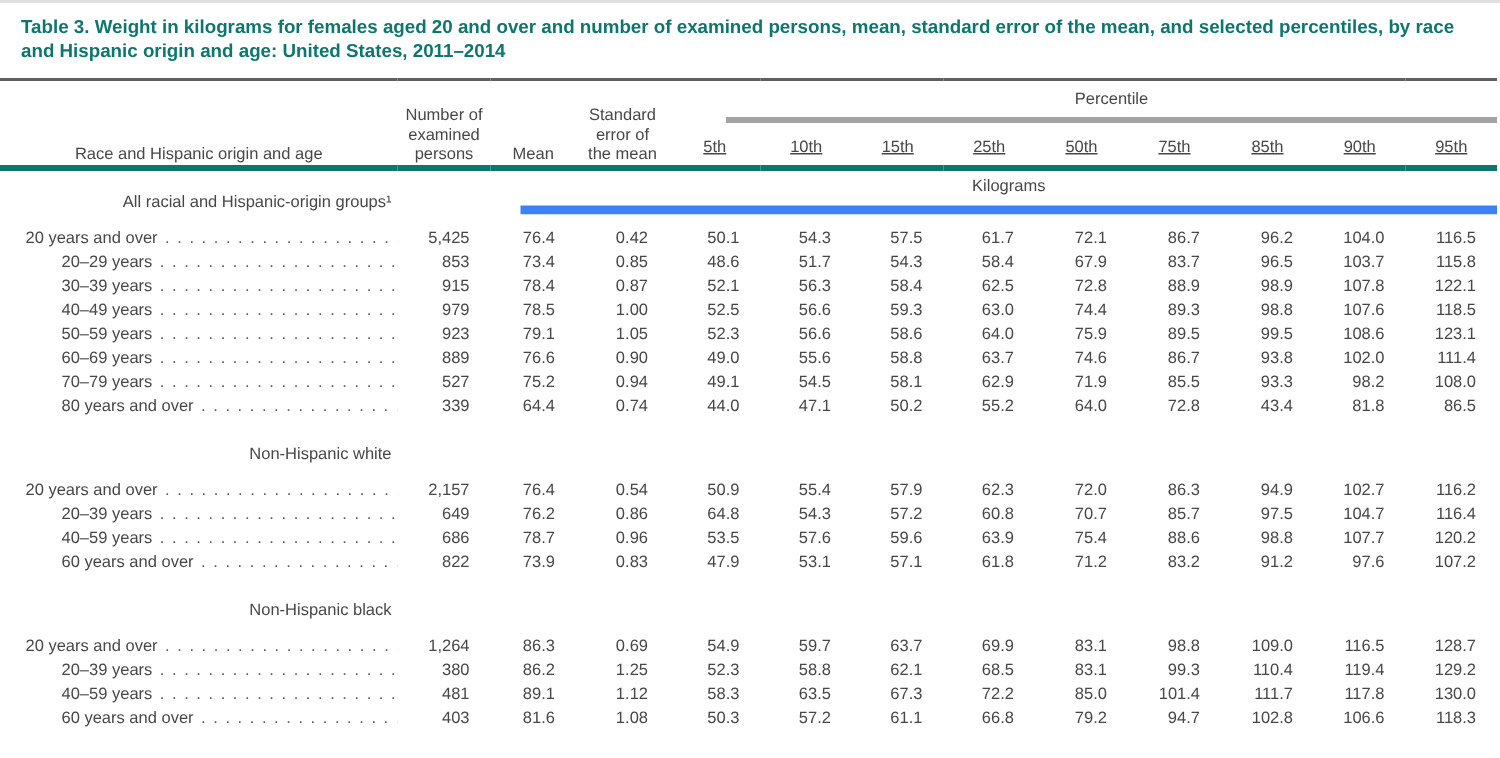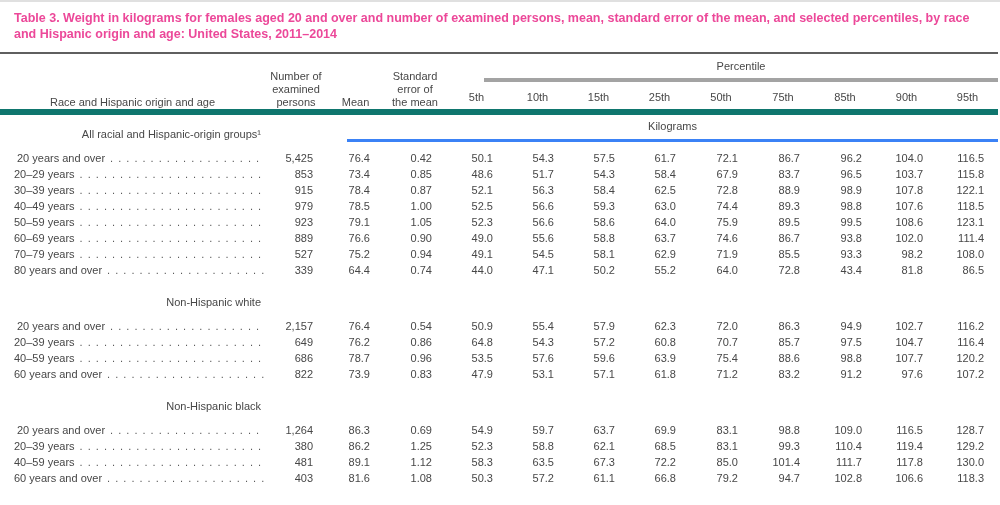--- a/index.html
+++ b/index.html
@@ -8,21 +8,21 @@
     background: #ffffff;
     font-family: "Liberation Sans", "DejaVu Sans", sans-serif;
     color: #474747;
     border-top: 2px solid #e0e0e0;
   }
   .page { padding: 8px 0 0 14px; }
   .title {
     font-size: 12.5px;
     line-height: 16px;
     font-weight: bold;
-    color: #ec4899;
+    color: #0f766e;
     max-width: 960px;
     margin-bottom: 10px;
   }
   table {
     border-collapse: collapse;
     table-layout: fixed;
     width: 998px;
     margin-left: -14px;
     border-top: 2px solid #5f5f5f;
   }
@@ -40,48 +40,49 @@
   .pct-inner {
     margin-left: 38px;
     padding: 6px 0 5px 0;
     border-bottom: 4px solid #a3a3a3;
     text-align: center;
   }
   tr.pct-row th {
     height: 30px;
     vertical-align: middle;
     padding-top: 4px;
-  }
-  thead tr.pct-row th, thead th.rs { border-bottom: 6px solid #0f766e; }
+    text-decoration: underline;
+  }
+  thead tr.pct-row th, thead th.rs { border-bottom: 4px solid #0f766e; }
 
   
   td.num { text-align: right; padding-right: 14px; height: 16px; }
   td.stub { height: 16px; }
   .stub-flex { display: flex; align-items: baseline; padding-left: 17px; }
-  .stub-flex.ind { padding-left: 14px; }
+  .stub-flex.ind { padding-left: 41px; }
   .row-label { white-space: nowrap; }
   .dots {
     flex: 1;
     overflow: hidden;
     white-space: nowrap;
     margin-left: 5px;
     padding-right: 6px;
     color: #5a5a5a;
   }
   .dots::after {
     content: ". . . . . . . . . . . . . . . . . . . . . . . . . . . . . . . . . . . . . . . .";
     letter-spacing: 1px;
   }
   tr.section-row td { vertical-align: bottom; height: 24px; }
   .section-label { text-align: right; padding: 0 4px 1px 10px; white-space: nowrap; }
   .unit-inner {
     margin-left: 20px;
     text-align: center;
     padding-bottom: 6px;
-    border-bottom: 3px solid #3b82f6;
+    border-bottom: 6px solid #3b82f6;
   }
   tr.section-row.no-unit td { height: 20px; }
   tr.sp6 td { height: 6px; }
   tr.sp8 td { height: 8px; }
   tr.sp12 td { height: 12px; }
 </style>
 </head>
 <body>
 
 <div class="page">

